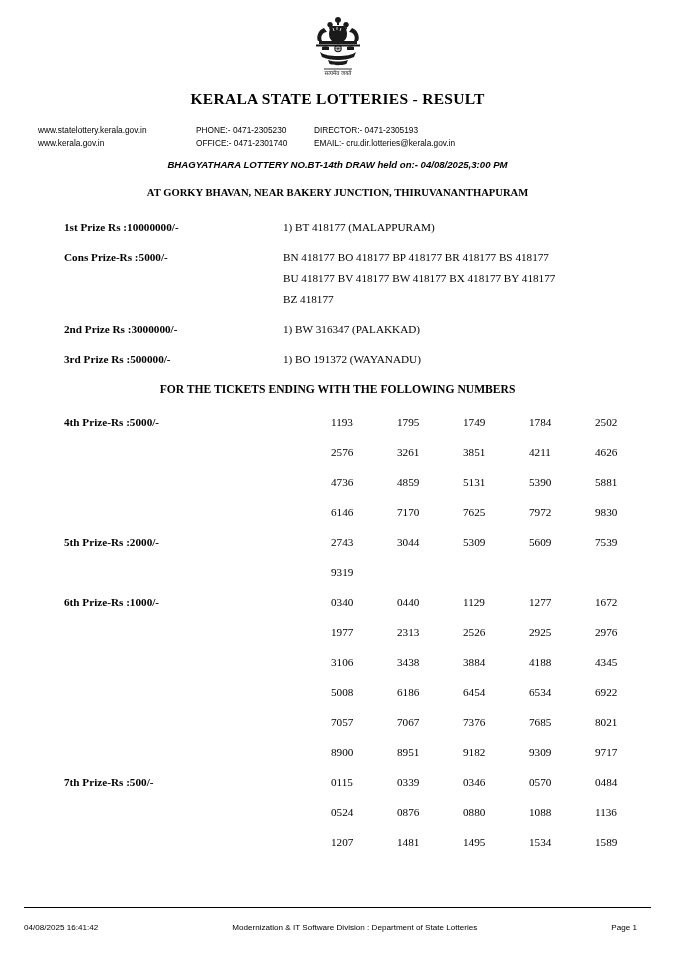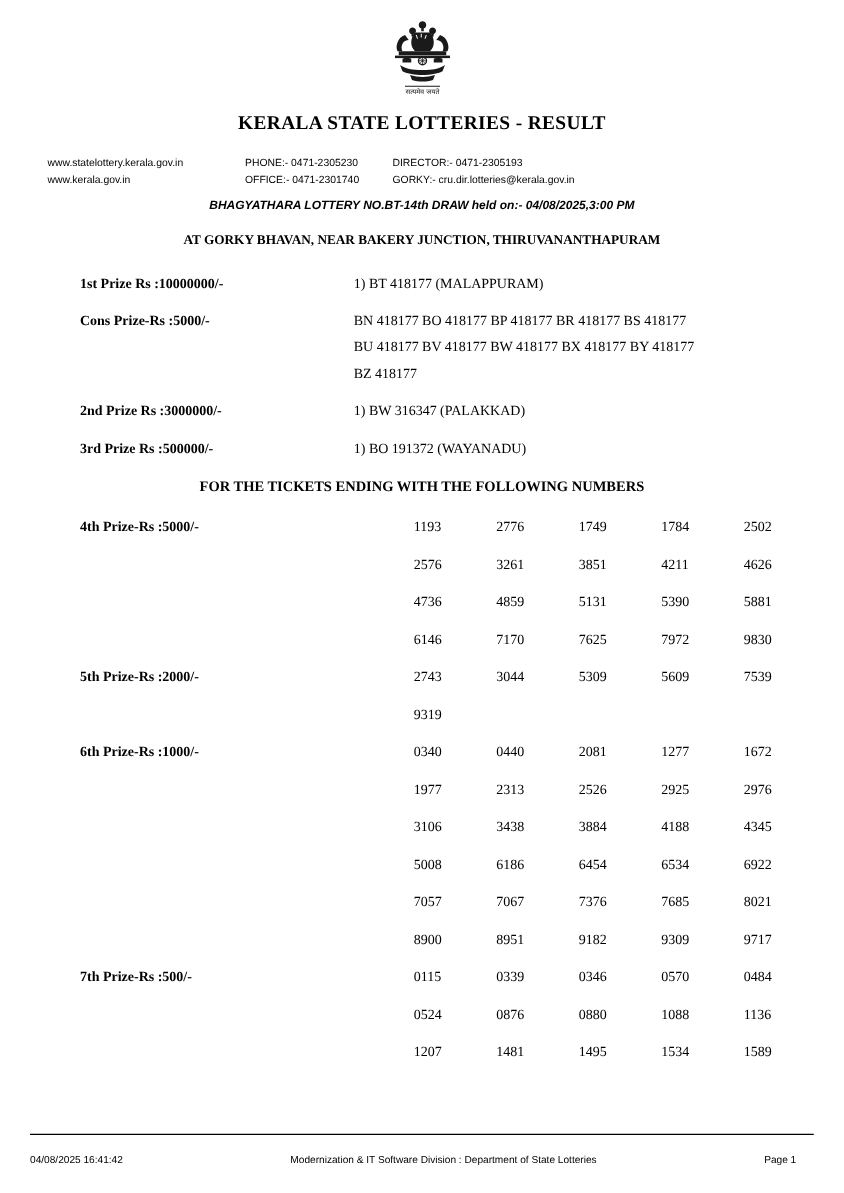--- a/index.html
+++ b/index.html
@@ -209,21 +209,21 @@
 
   <div class="contact">
     <div class="contact-row">
       <span class="c-web">www.statelottery.kerala.gov.in</span>
       <span class="c-lab">PHONE:-  0471-2305230</span>
       <span class="c-val">DIRECTOR:- 0471-2305193</span>
     </div>
     <div class="contact-row">
       <span class="c-web">www.kerala.gov.in</span>
       <span class="c-lab">OFFICE:-  0471-2301740</span>
-      <span class="c-val">GORKY:-  cru.dir.lotteries@kerala.gov.in</span>
+      <span class="c-val">EMAIL:-  cru.dir.lotteries@kerala.gov.in</span>
     </div>
   </div>
 
   <div class="draw-line">BHAGYATHARA   LOTTERY NO.BT-14th DRAW held on:-  04/08/2025,3:00 PM</div>
   <div class="venue-line">AT GORKY BHAVAN,  NEAR BAKERY JUNCTION, THIRUVANANTHAPURAM</div>
 
   <div class="prizes">
 
     <div class="prow">
       <div class="plabel">1st Prize Rs :10000000/-</div>
@@ -263,21 +263,21 @@
 
   <div class="section-heading">FOR THE TICKETS ENDING WITH THE FOLLOWING NUMBERS</div>
 
   <div>
 
     <div>
       <div class="nrow">
         <div class="nlabel">4th Prize-Rs :5000/-</div>
         <div class="ncells">
           <div class="ncell">1193</div>
-          <div class="ncell">2776</div>
+          <div class="ncell">1795</div>
           <div class="ncell">1749</div>
           <div class="ncell">1784</div>
           <div class="ncell">2502</div>
         </div>
       </div>
       <div class="nrow">
         <div class="nlabel"></div>
         <div class="ncells">
           <div class="ncell">2576</div>
           <div class="ncell">3261</div>
@@ -330,21 +330,21 @@
         </div>
       </div>
     </div>
 
     <div>
       <div class="nrow">
         <div class="nlabel">6th Prize-Rs :1000/-</div>
         <div class="ncells">
           <div class="ncell">0340</div>
           <div class="ncell">0440</div>
-          <div class="ncell">2081</div>
+          <div class="ncell">1129</div>
           <div class="ncell">1277</div>
           <div class="ncell">1672</div>
         </div>
       </div>
       <div class="nrow">
         <div class="nlabel"></div>
         <div class="ncells">
           <div class="ncell">1977</div>
           <div class="ncell">2313</div>
           <div class="ncell">2526</div>

